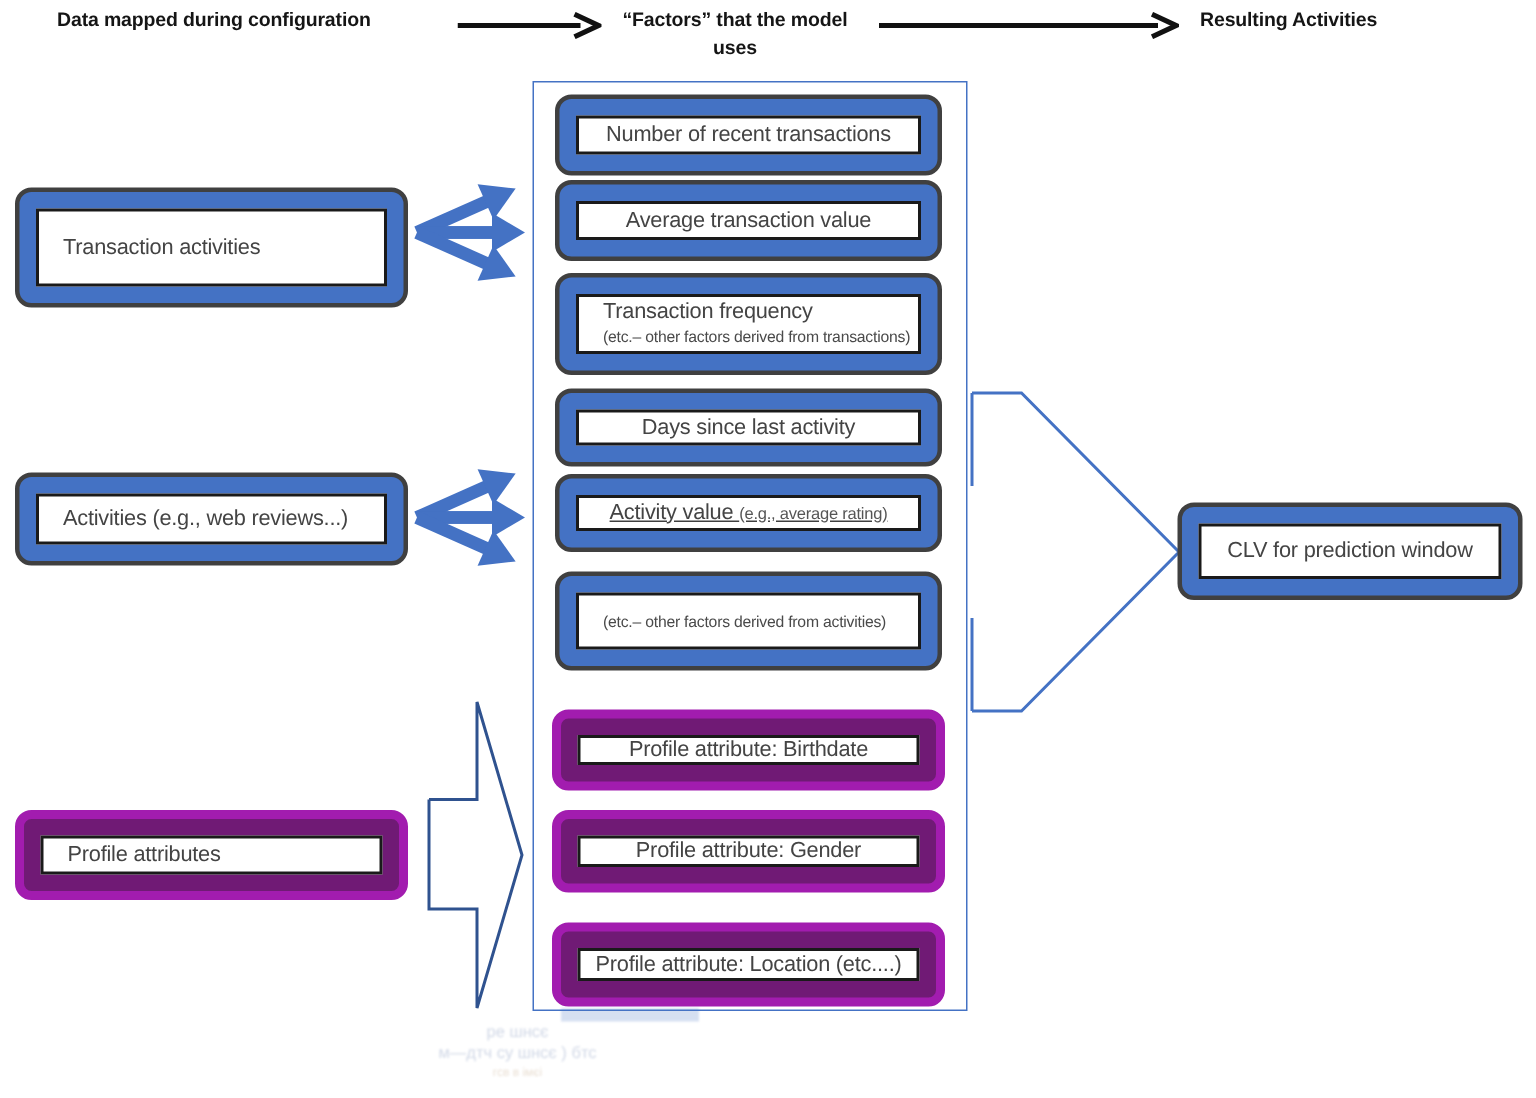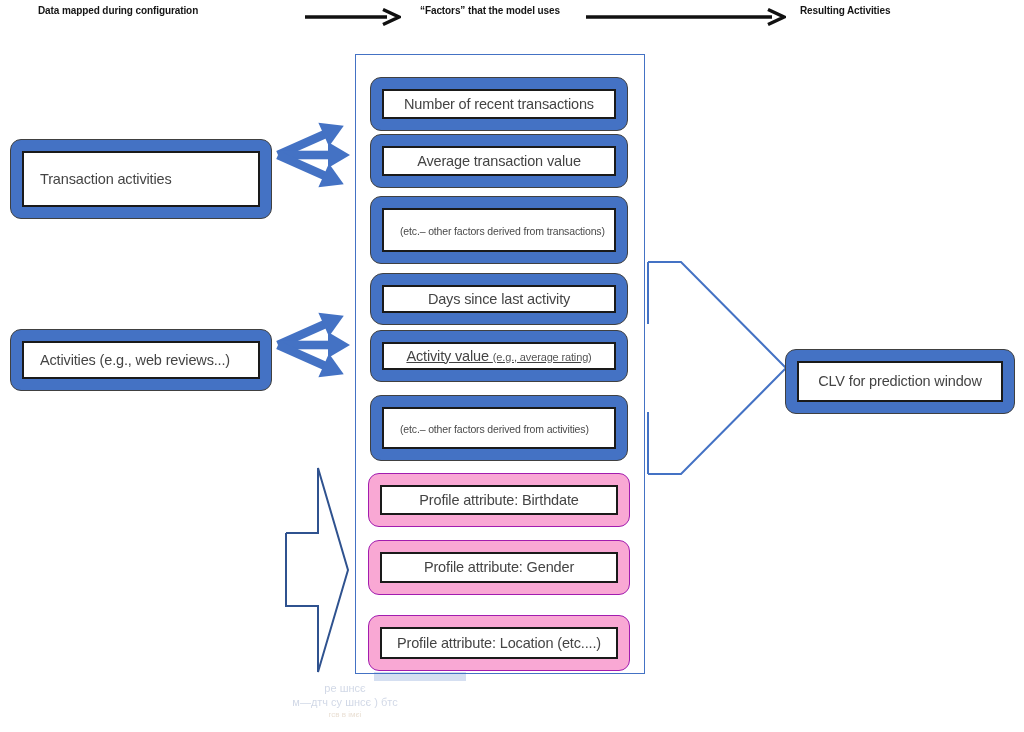--- a/index.html
+++ b/index.html
@@ -17,21 +17,21 @@
     height: 732px;
     background: #ffffff;
     overflow: hidden;
   }
 
   
   .hdr-label {
     position: absolute;
     font-family: "Liberation Sans", sans-serif;
     font-weight: bold;
-    font-size: 10px;
+    font-size: 13px;
     color: #151515;
     line-height: 1.45;
     text-align: center;
     letter-spacing: -0.1px;
   }
   #hdr-left  { left: 38px;  top: 4px;  width: 262px; text-align: left; }
   #hdr-mid   { left: 404px; top: 4px;  width: 172px; }
   #hdr-right { left: 800px; top: 4px;  width: 220px; text-align: left; }
 
   .hdr-arrow { position: absolute; top: 8px; height: 18px; }
@@ -40,22 +40,22 @@
 
   
   .card {
     position: absolute;
     border-radius: 11px;
     box-sizing: border-box;
     display: flex;
     align-items: center;
     justify-content: center;
   }
-  .card.blue   { background: #4472C4; border: 1px solid #404040; margin-top: 14px; }
-  .card.orange { background: #f9a8d4; border: 1px solid #a21caf; }
+  .card.blue   { background: #4472C4; border: 3px solid #404040; }
+  .card.orange { background: #701a75; border: 6px solid #a21caf; }
 
   .card .inner {
     background: #ffffff;
     border: 2px solid #1a1a1a;
     box-sizing: border-box;
     width: calc(100% - 22px);
     height: calc(100% - 22px);
     display: flex;
     flex-direction: column;
     justify-content: center;
@@ -211,40 +211,46 @@
       <div class="ftxt">Transaction activities</div>
     </div>
   </div>
 
   <div class="card blue" id="in-1" style="left:10px; top:315px; width:262px; height:62px;">
     <div class="inner">
       <div class="ftxt">Activities (e.g., web reviews...)</div>
     </div>
   </div>
 
+  <div class="card orange" id="in-2" style="left:10px; top:540px; width:262px; height:60px;">
+    <div class="inner">
+      <div class="ftxt">Profile attributes</div>
+    </div>
+  </div>
 
   <div class="card blue" style="left:370px; top:63px; width:258px; height:54px;">
     <div class="inner center-x">
       <div class="ftxt">Number of recent transactions</div>
     </div>
   </div>
 
   <div class="card blue" style="left:370px; top:120px; width:258px; height:54px;">
     <div class="inner center-x">
       <div class="ftxt">Average transaction value</div>
     </div>
   </div>
 
   <div class="card blue" style="left:370px; top:182px; width:258px; height:68px;">
     <div class="inner">
+      <div class="ftxt">Transaction frequency</div>
       <div class="ftxt-sub">(etc.– other factors derived from transactions)</div>
     </div>
   </div>
 
-  <div class="card blue" style="left:370px; top:259px; width:258px; height:52px;border-radius:13px;">
+  <div class="card blue" style="left:370px; top:259px; width:258px; height:52px;">
     <div class="inner center-x">
       <div class="ftxt">Days since last activity</div>
     </div>
   </div>
 
   <div class="card blue" style="left:370px; top:316px; width:258px; height:52px;text-decoration:underline;">
     <div class="inner center-x">
       <div class="ftxt"><span>Activity value </span><span class="sub-inline">(e.g., average rating)</span></div>
     </div>
   </div>

